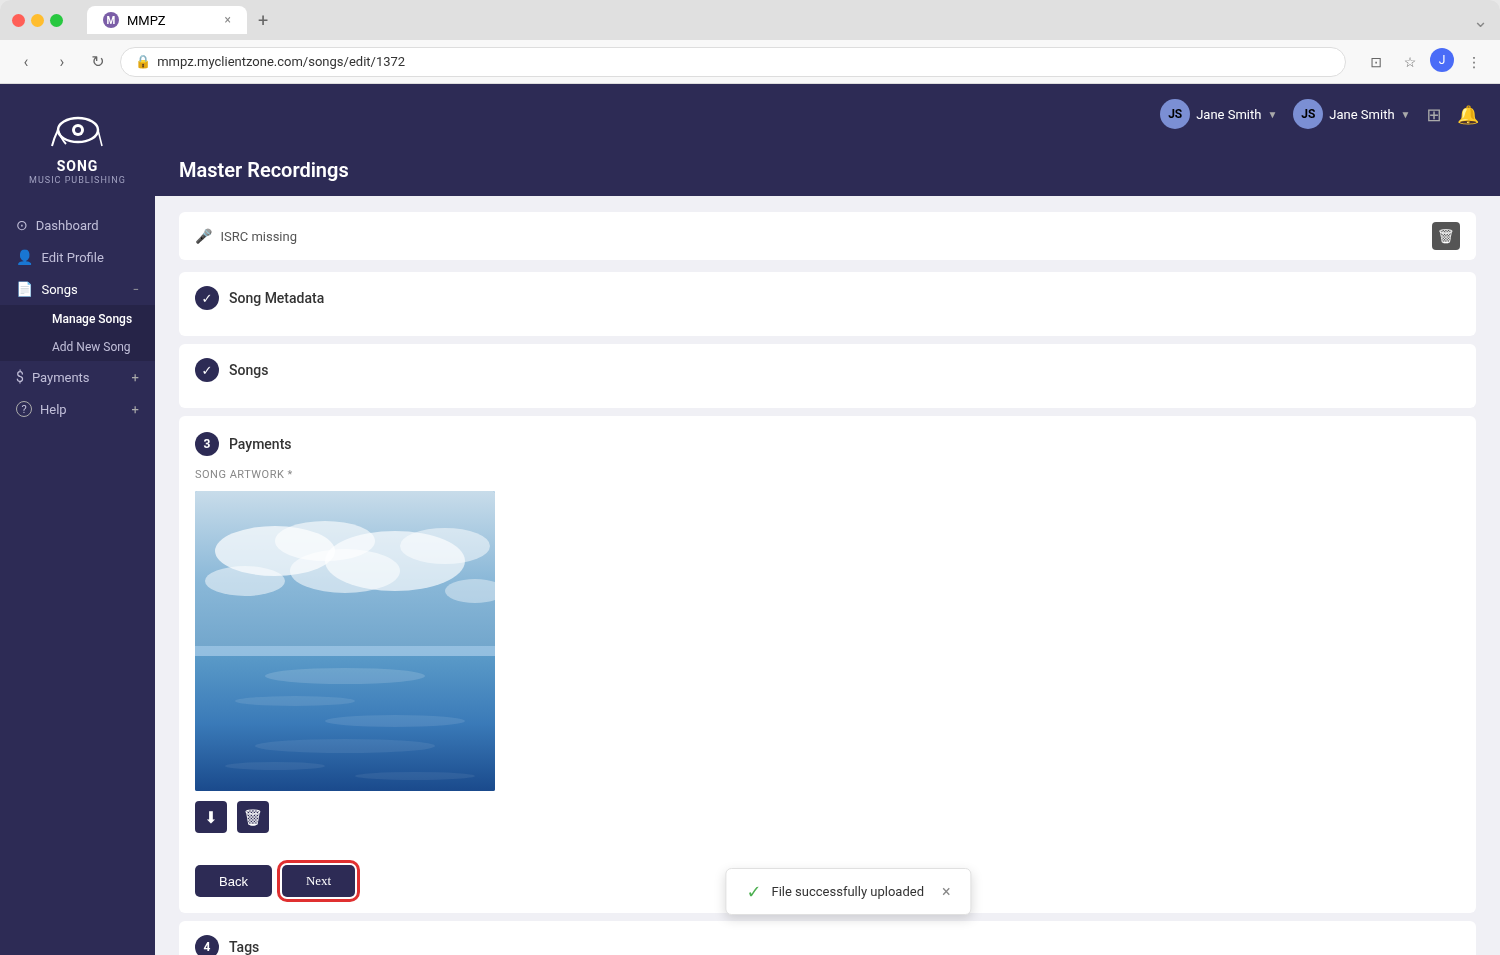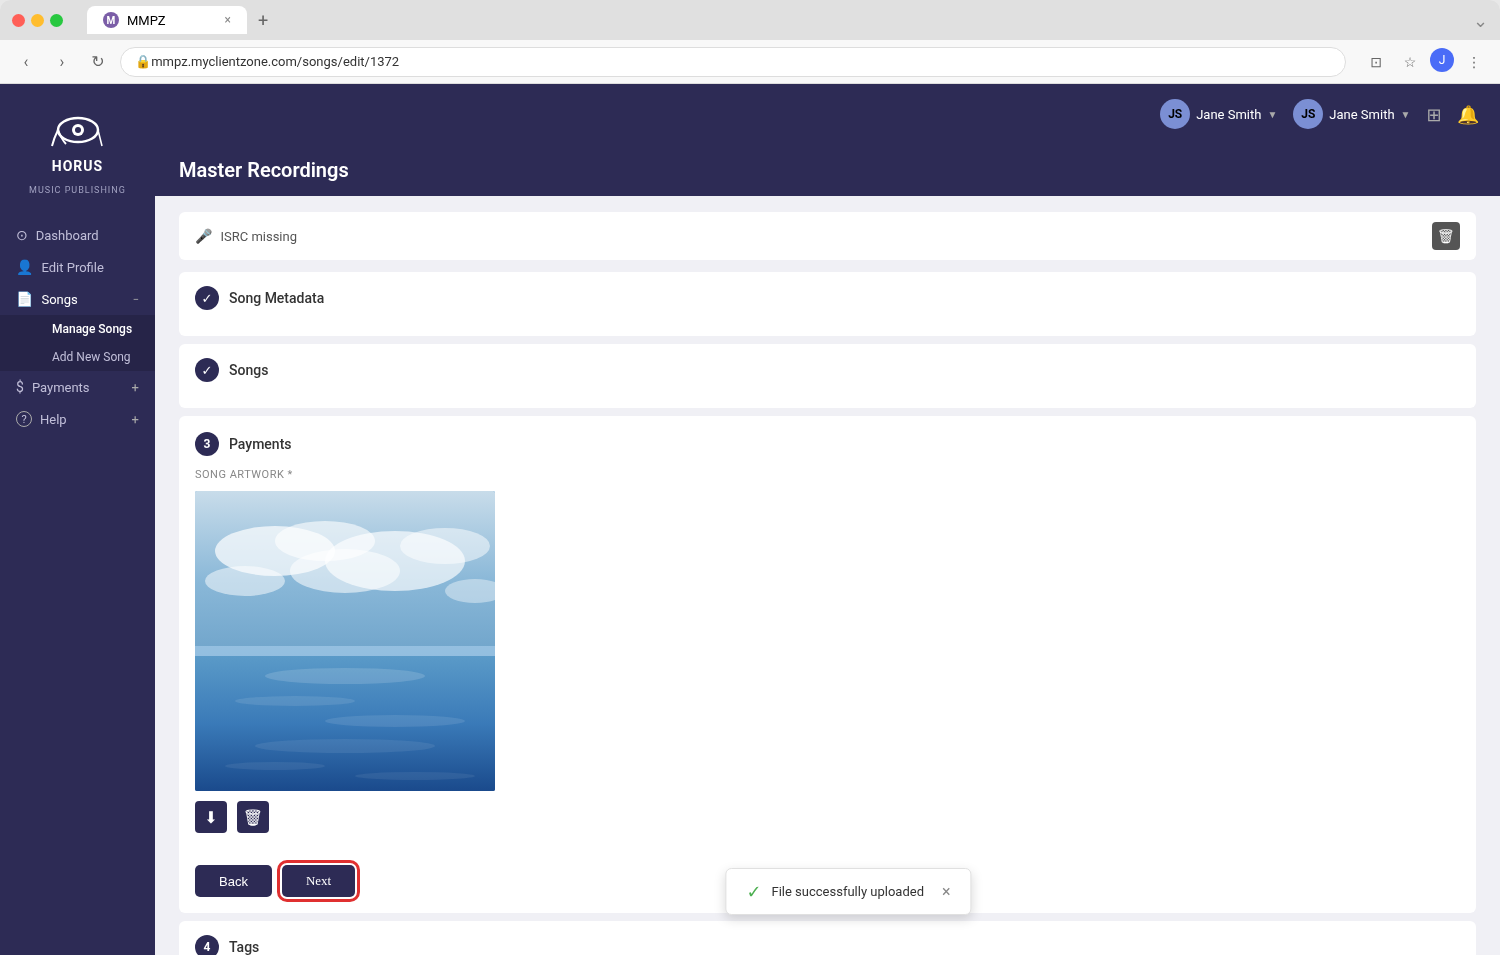--- a/index.html
+++ b/index.html
@@ -22,21 +22,21 @@
     .nav-btn { width: 28px; height: 28px; border-radius: 50%; display: flex; align-items: center; justify-content: center; cursor: pointer; color: #666; font-size: 16px; }
     .nav-url-bar { flex: 1; height: 30px; background: #fff; border: 1px solid #ddd; border-radius: 15px; padding: 0 14px; font-size: 13px; color: #333; display: flex; align-items: center; }
     .nav-actions { display: flex; gap: 6px; margin-left: 8px; }
     .nav-action-btn { width: 28px; height: 28px; display: flex; align-items: center; justify-content: center; cursor: pointer; color: #666; font-size: 14px; }
 
     
     .sidebar { width: 155px; background: #2d2b55; display: flex; flex-direction: column; padding: 16px 0; min-height: 831px; }
     .sidebar-logo { display: flex; flex-direction: column; align-items: center; padding: 8px 16px 24px; }
     .logo-icon { width: 64px; height: 48px; }
     .logo-text { color: white; font-size: 14px; font-weight: bold; letter-spacing: 1px; margin-top: 2px; }
-    .logo-subtitle { color: #a0a0c0; font-size: 9px; letter-spacing: 1px; margin-top: 11px; }
+    .logo-subtitle { color: #a0a0c0; font-size: 9px; letter-spacing: 1px; margin-top: 1px; }
     .sidebar-nav { flex: 1; }
     .sidebar-item { display: flex; align-items: center; gap: 8px; padding: 8px 16px; color: #c0bed8; font-size: 13px; cursor: pointer; }
     .sidebar-item.active { color: white; }
     .sidebar-item-icon { font-size: 14px; }
     .sidebar-item-label { flex: 1; }
     .sidebar-submenu { background: rgba(0,0,0,0.15); padding-left: 20px; }
     .sidebar-subitem { display: flex; align-items: center; padding: 7px 16px 7px 32px; color: #c0bed8; font-size: 12px; cursor: pointer; }
     .sidebar-subitem.active { color: white; font-weight: 500; }
 
     
@@ -114,21 +114,21 @@
         <div class="browser-tab-new">+</div>
       </div>
       <div style="margin-left:auto; color:#888; font-size:18px; cursor:pointer;">⌄</div>
     </div>
     <div class="browser-nav">
       <div class="nav-btn">‹</div>
       <div class="nav-btn">›</div>
       <div class="nav-btn">↻</div>
       <div class="nav-url-bar">
         <span style="color:#666; font-size:13px;">🔒</span>
-        <span style="">mmpz.myclientzone.com/songs/edit/1372</span>
+        <span style="margin-left:6px;">mmpz.myclientzone.com/songs/edit/1372</span>
       </div>
       <div class="nav-actions">
         <div class="nav-action-btn">⊡</div>
         <div class="nav-action-btn">☆</div>
         <div class="nav-action-btn" style="background:#4a6cf7; border-radius:50%; width:24px; height:24px; display:flex; align-items:center; justify-content:center; color:white; font-size:12px;">J</div>
         <div class="nav-action-btn">⋮</div>
       </div>
     </div>
 
     <div class="body-row">
@@ -137,21 +137,21 @@
         <div class="sidebar-logo">
 
           <svg class="logo-icon" viewBox="0 0 64 48" fill="none" xmlns="http://www.w3.org/2000/svg">
             <ellipse cx="32" cy="22" rx="20" ry="12" stroke="white" stroke-width="2.5" fill="none"></ellipse>
             <circle cx="32" cy="22" r="6" fill="white"></circle>
             <circle cx="32" cy="22" r="3" fill="#2d2b55"></circle>
             <path d="M12 22 Q8 30 6 38" stroke="white" stroke-width="2" fill="none"></path>
             <path d="M12 22 Q16 32 20 36" stroke="white" stroke-width="2" fill="none"></path>
             <path d="M52 22 Q54 30 56 38" stroke="white" stroke-width="1.5" fill="none"></path>
           </svg>
-          <div class="logo-text">HORUS</div>
+          <div class="logo-text">SONG</div>
           <div class="logo-subtitle">MUSIC PUBLISHING</div>
         </div>
 
         <nav class="sidebar-nav">
           <div class="sidebar-item">
             <span class="sidebar-item-icon">⊙</span>
             <span class="sidebar-item-label">Dashboard</span>
           </div>
           <div class="sidebar-item">
             <span class="sidebar-item-icon">👤</span>

